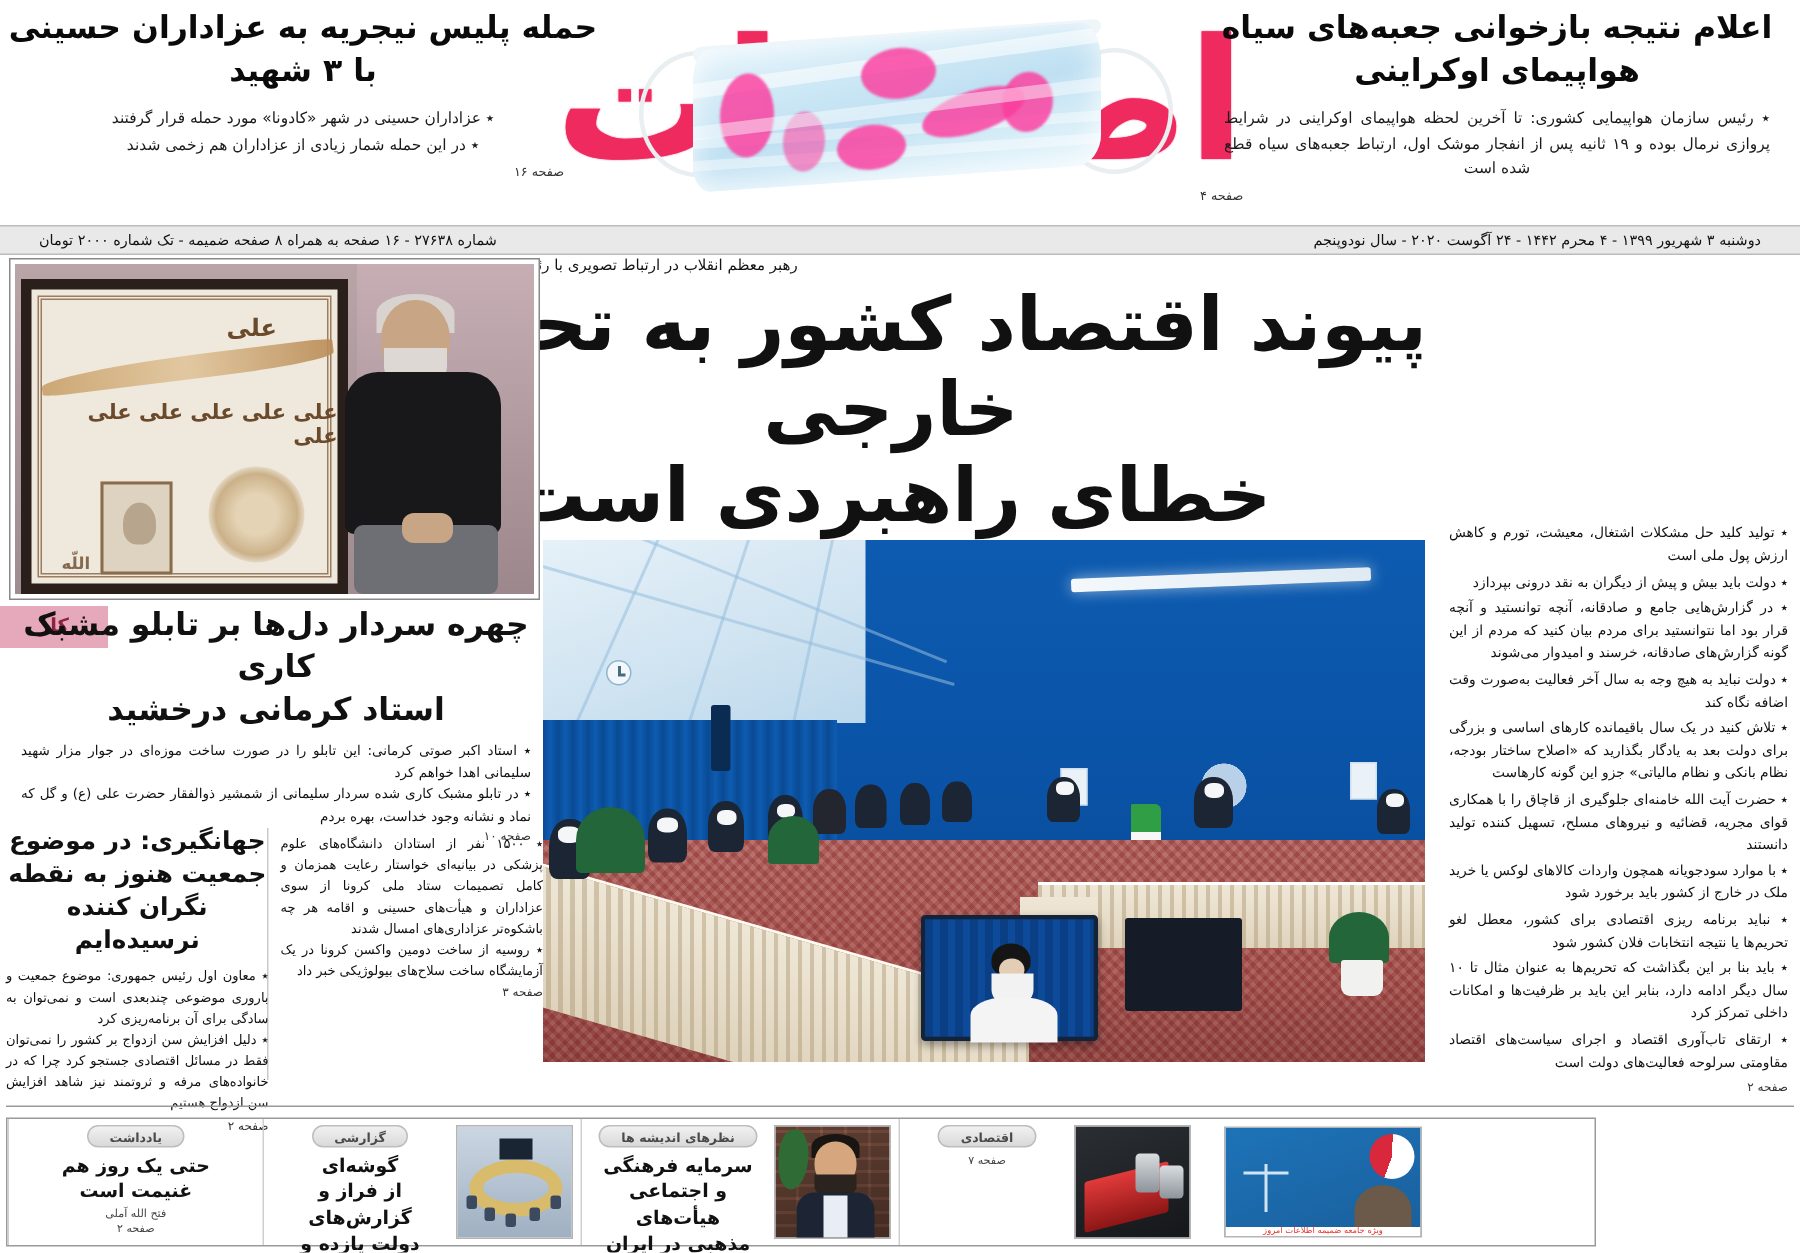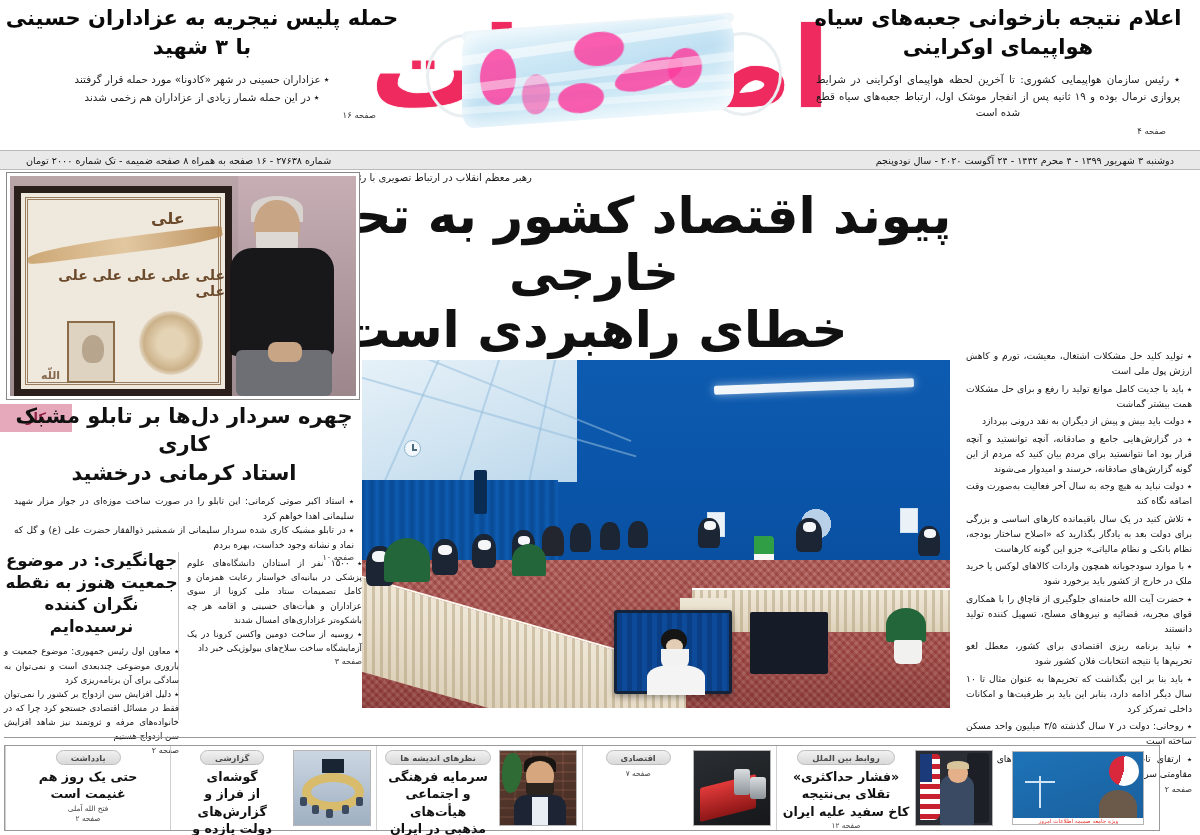--- a/index.html
+++ b/index.html
@@ -19,21 +19,21 @@
   .top-head.left { left:4px; width:396px; }
   .top-head.right{ right:4px; width:396px; }
   .top-head h2{
     font-size:21px; font-weight:bold; line-height:1.38;
     letter-spacing:-.4px; color:#0a0a0a;
   }
   .top-head .bl{ margin-top:9px; font-size:10.3px; line-height:1.62; text-align:justify;
      text-align-last:center; padding:0 16px; color:#1a1a1a;}
   .top-head .bl p{ margin-bottom:1px; }
   .top-head .pg{ margin-top:5px; font-size:8.5px; color:#333; text-align:right; padding-right:24px;}
-  .top-head.right .pg{ text-align:right; padding-right:30px;}
+  .top-head.right .pg{ text-align:left; padding-right:30px;}
 
   
   .masthead{ position:absolute; left:390px; top:0px; width:420px; height:152px; }
   .masthead .logo-text{
     position:absolute; inset:0;
     display:flex; align-items:center; justify-content:center;
     font-size:112px; font-weight:bold; color:#ef2a5e;
     letter-spacing:-6px; line-height:1; transform:translateY(-8px);
     font-family:"DejaVu Sans","Liberation Sans",sans-serif;
     text-shadow:0 0 1px #ef2a5e;
@@ -223,21 +223,21 @@
   .col h4{ font-size:16.5px; font-weight:bold; line-height:1.34; text-align:center;
       letter-spacing:-.4px;}
   .col .body{ margin-top:6px; font-size:8.7px; line-height:1.63; text-align:justify;}
   .col .pg{ font-size:8px; color:#333; text-align:right; margin-top:2px;}
   .vsep{ position:absolute; left:178px; top:380px; width:1px; height:168px; background:#c9c9c9;}
 
   .hr-thin{ position:absolute; left:4px; width:1192px; height:1px; background:#9a9a9a; }
 
   
   .strip{
-    position:absolute; left:4px; top:745px; width:1156px; height:86px;
+    position:absolute; left:4px; top:745px; width:1060px; height:86px;
     border:1px solid #9a9a9a; display:flex; flex-direction:row-reverse;
   }
   .cell{ position:relative; height:100%; padding:4px 5px;
      border-left:1px solid #cfcfcf; display:flex; flex-direction:row-reverse; gap:5px; }
   .cell:last-child{ border-left:none; }
   .cell .txt{ flex:1; display:flex; flex-direction:column; align-items:center; }
   .tagpill{
     display:inline-block; padding:1.5px 14px; border-radius:9px;
     background:linear-gradient(180deg,#f1f1f1,#d9d9d9); border:1px solid #bdbdbd;
     font-size:8.4px; color:#4a4a4a; font-weight:bold; margin-bottom:3px;
@@ -338,30 +338,28 @@
   <div class="datebar">
     <div class="seg">دوشنبه ۳ شهریور ۱۳۹۹ - ۴ محرم ۱۴۴۲ - ۲۴ آگوست ۲۰۲۰ - سال نودوپنجم</div>
     <div class="seg mid">.</div>
     <div class="seg">شماره ۲۷۶۳۸ - ۱۶ صفحه به همراه ۸ صفحه ضمیمه - تک شماره ۲۰۰۰ تومان</div>
   </div>
 
   <div class="main">
 
     <div class="rail">
       <p>٭ تولید کلید حل مشکلات اشتغال، معیشت، تورم و کاهش ارزش پول ملی است</p>
-      <p>٭ باید با جدیت کامل موانع تولید را رفع و برای حل مشکلات همت بیشتر گماشت</p>
       <p>٭ دولت باید بیش و پیش از دیگران به نقد درونی بپردازد</p>
       <p>٭ در گزارش‌هایی جامع و صادقانه، آنچه توانستید و آنچه قرار بود اما نتوانستید برای مردم بیان کنید که مردم از این گونه گزارش‌های صادقانه، خرسند و امیدوار می‌شوند</p>
       <p>٭ دولت نباید به هیچ وجه به سال آخر فعالیت به‌صورت وقت اضافه نگاه کند</p>
       <p>٭ تلاش کنید در یک سال باقیمانده کارهای اساسی و بزرگی برای دولت بعد به یادگار بگذارید که «اصلاح ساختار بودجه، نظام بانکی و نظام مالیاتی» جزو این گونه کارهاست</p>
+      <p>٭ حضرت آیت الله خامنه‌ای جلوگیری از قاچاق را با همکاری قوای مجریه، قضائیه و نیروهای مسلح، تسهیل کننده تولید دانستند</p>
       <p>٭ با موارد سودجویانه همچون واردات کالاهای لوکس یا خرید ملک در خارج از کشور باید برخورد شود</p>
-      <p>٭ حضرت آیت الله خامنه‌ای جلوگیری از قاچاق را با همکاری قوای مجریه، قضائیه و نیروهای مسلح، تسهیل کننده تولید دانستند</p>
       <p>٭ نباید برنامه ریزی اقتصادی برای کشور، معطل لغو تحریم‌ها یا نتیجه انتخابات فلان کشور شود</p>
       <p>٭ باید بنا بر این بگذاشت که تحریم‌ها به عنوان مثال تا ۱۰ سال دیگر ادامه دارد، بنابر این باید بر ظرفیت‌ها و امکانات داخلی تمرکز کرد</p>
-      <p>٭ روحانی: دولت در ۷ سال گذشته ۳/۵ میلیون واحد مسکن ساخته است</p>
       <p>٭ ارتقای تاب‌آوری اقتصاد و اجرای سیاست‌های اقتصاد مقاومتی سرلوحه فعالیت‌های دولت است</p>
       <div class="pg">صفحه ۲</div>
     </div>
 
     <div class="head-block">
       <div class="kicker">رهبر معظم انقلاب در ارتباط تصویری با رئیس جمهوری و اعضای دولت :</div>
       <div class="bighead">
         <div class="l1">پیوند اقتصاد کشور به تحولات خارجی</div>
         <div class="l2">خطای راهبردی است</div>
       </div>
@@ -553,38 +551,20 @@
         <span class="tagpill">اقتصادی</span>
         <div class="by">صفحه ۷</div>
       </div>
       <div class="thumb th-money">
         <div class="chart"></div>
         <div class="coin" style="left:40px;top:18px;width:16px;height:26px"></div>
         <div class="coin" style="left:56px;top:26px;width:16px;height:22px"></div>
       </div>
     </div>
 
-    <div class="cell" style="width:228px">
-      <div class="txt">
-        <span class="tagpill">روابط بین الملل</span>
-        <h5>
-          <span>«فشار حداکثری»</span><br>
-          <span>تقلای بی‌نتیجه</span><br>
-          <span>کاخ سفید علیه ایران</span>
-        </h5>
-        <div class="by">صفحه ۱۲</div>
-      </div>
-      <div class="thumb th-trump">
-        <div class="flag"></div>
-          <div class="curt"></div>
-        <div class="person"></div>
-          <div class="fc"></div>
-          <div class="hair"></div>
-      </div>
-    </div>
 
     <div class="cell" style="width:166px;justify-content:center">
       <div class="thumb th-ad" style="width:132px;height:74px">
         <div class="scale"></div>
         <div class="dome"></div>
         <div class="head"></div>
         <div class="cap">ویژه جامعه ضمیمه اطلاعات امروز</div>
       </div>
     </div>
 

